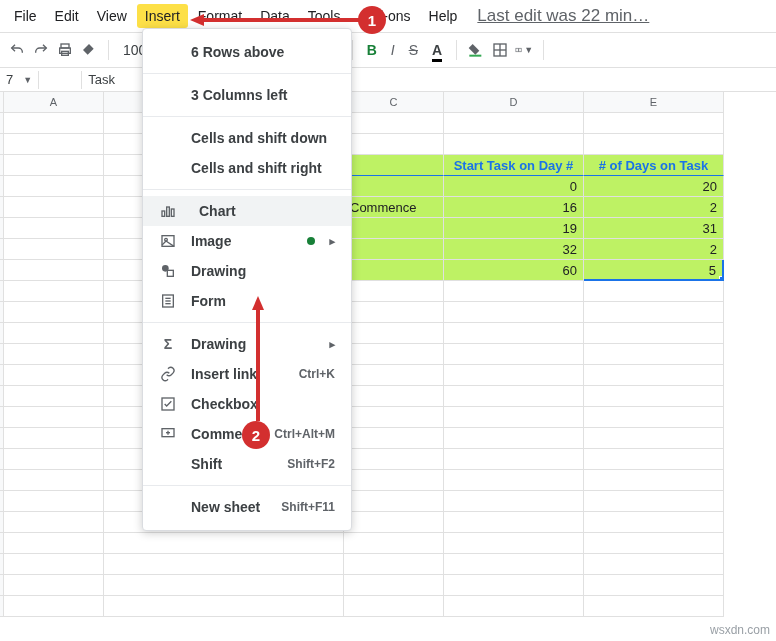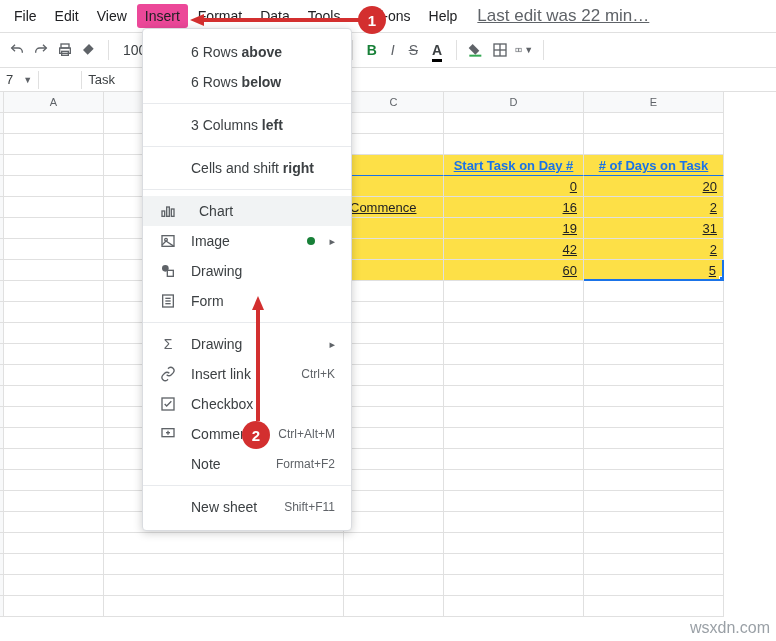--- a/index.html
+++ b/index.html
@@ -20,21 +20,21 @@
       padding: 4px 6px;
       gap: 2px;
       font-size: 14px;
       color: #202124;
     }
     .menu-item {
       padding: 4px 8px;
       border-radius: 3px;
       cursor: pointer;
     }
-    .menu-item.active { background: #ec4899; }
+    .menu-item.active { background: #fde047; }
     .last-edit { color: #5f6368; text-decoration: underline; margin-left: 10px; font-size: 17px;}
     .toolbar {
       display: flex;
       align-items: center;
       padding: 4px 8px;
       gap: 6px;
       border-top: 1px solid #e0e0e0;
       border-bottom: 1px solid #e0e0e0;
       color: #5f6368;
       height: 36px;
@@ -57,52 +57,52 @@
       color:#3c4043;
     }
     .name-box { padding-right:8px;}
     .fx { font-style:italic; color:#bdc1c6; padding:0 10px;margin-top:34px;}
     .sep-v { width:1px; height:18px; background:#e0e0e0; margin:0 6px;}
     .sheet { position:relative; }
     .grid { display:grid; grid-template-columns: 4px 100px 240px 100px 140px 140px; }
     .colhdr { background:#f8f9fa; border-right:1px solid #e0e0e0; border-bottom:1px solid #e0e0e0; text-align:center; color:#5f6368; font-size:11px; padding:4px 0;}
     .cell { border-right:1px solid #e0e0e0; border-bottom:1px solid #e0e0e0; padding:3px 6px; font-size:13px; height:21px; overflow:hidden; white-space:nowrap;}
     .hdr-cell { background:#e8f0fe; color:#1a73e8; font-weight:600; text-align:center; border-bottom:1px solid #1a73e8;}
-    .sel { background:#fde047;text-decoration:underline; }
+    .sel { background:#bef264; }
     .num { text-align:right;}
     .corner { background:#f8f9fa; border-right:1px solid #e0e0e0; border-bottom:1px solid #e0e0e0;}
     .selection-handle { position:absolute; width:6px; height:6px; background:#1a73e8; border:1px solid #fff; right:-3px; bottom:-3px;}
     
     .dropdown {
       position:absolute;
       left:142px; top:28px;
       width:210px;
       background:#fff;
       border:1px solid #dadce0;
       border-radius:4px;
       box-shadow: 0 2px 10px rgba(0,0,0,0.2);
       padding:8px 0;
       z-index:100;
       font-size:14px;
       color:#3c4043;
     }
-    .dd-item { display:flex; align-items:center; padding:7px 16px; gap:14px; cursor:pointer;}
+    .dd-item { display:flex; align-items:center; padding:7px 16px; gap:14px; cursor:pointer;font-weight:bold;}
     .dd-item.hover { background:#f1f3f4;gap:22px;}
     .dd-text { flex:1;}
     .dd-short { color:#5f6368; font-size:12px;}
     .dd-sep { height:1px; background:#e8eaed; margin:6px 0;}
     .dd-icon { width:18px; display:flex; justify-content:center; color:#5f6368;}
     .submenu-arrow { color:#5f6368; font-size:11px;}
     .green-dot { width:8px; height:8px; background:#188038; border-radius:50%; margin-left:auto;}
     
     .anno-arrow1 { position:absolute; left:190px; top:12px; z-index:200;}
     .anno-circle { width:28px; height:28px; background:#d32f2f; border-radius:50%; color:#fff; font-weight:bold; display:flex; align-items:center; justify-content:center; font-size:15px;}
     .anno1 { position:absolute; left:358px; top:6px; z-index:201;}
     .anno2 { position:absolute; left:242px; top:421px; z-index:201;}
-    .watermark { position:absolute; right:6px; bottom:4px; font-size:16px; color:#9aa0a6;}
+    .watermark { position:absolute; right:6px; bottom:4px; font-size:12px; color:#9aa0a6;}
     svg { display:block;}
   </style>
 </head>
 <body>
 
 <div class="menubar">
   <div class="menu-item">File</div>
   <div class="menu-item">Edit</div>
   <div class="menu-item">View</div>
   <div class="menu-item active">Insert</div>
@@ -235,21 +235,21 @@
     <div class="corner"></div>
       <div class="cell"></div>
       <div class="cell"></div>
       <div class="cell sel"></div>
       <div class="cell sel num">19</div>
       <div class="cell sel num">31</div>
     <div class="corner"></div>
       <div class="cell"></div>
       <div class="cell"></div>
       <div class="cell sel"></div>
-      <div class="cell sel num">42</div>
+      <div class="cell sel num">32</div>
       <div class="cell sel num">2</div>
     <div class="corner"></div>
       <div class="cell"></div>
       <div class="cell"></div>
       <div class="cell sel"></div>
       <div class="cell sel num">60</div>
       <div class="cell sel num" style="position:relative;border-right:2px solid #1a73e8;border-bottom:2px solid #1a73e8;"><span>5</span><div class="selection-handle"></div></div>
   </div>
 
   <div class="grid">
@@ -350,30 +350,30 @@
       <div class="cell"></div>
       <div class="cell"></div>
   </div>
 </div>
 
 <div class="dropdown">
   <div class="dd-item">
       <span class="dd-icon"></span>
       <span class="dd-text"><span>6 Rows </span><b>above</b></span>
     </div>
-  <div class="dd-item">
-      <span class="dd-icon"></span>
-      <span class="dd-text"><span>6 Rows </span><b>below</b></span>
-    </div>
   <div class="dd-sep"></div>
   <div class="dd-item">
       <span class="dd-icon"></span>
       <span class="dd-text"><span>3 Columns </span><b>left</b></span>
     </div>
   <div class="dd-sep"></div>
+  <div class="dd-item">
+      <span class="dd-icon"></span>
+      <span class="dd-text"><span>Cells and shift </span><b>down</b></span>
+    </div>
   <div class="dd-item">
       <span class="dd-icon"></span>
       <span class="dd-text"><span>Cells and shift </span><b>right</b></span>
     </div>
   <div class="dd-sep"></div>
   <div class="dd-item hover">
       <span class="dd-icon">
         <svg width="16" height="16" viewBox="0 0 24 24" fill="none" stroke="#5f6368" stroke-width="2">
           <rect x="3" y="12" width="4" height="8"></rect>
           <rect x="10" y="6" width="4" height="14"></rect>
@@ -445,22 +445,22 @@
           <rect x="3" y="4" width="18" height="12"></rect>
           <line x1="12" y1="7" x2="12" y2="13"></line>
           <line x1="9" y1="10" x2="15" y2="10"></line>
         </svg>
       </span>
       <span class="dd-text">Comment</span>
       <span class="dd-short">Ctrl+Alt+M</span>
     </div>
   <div class="dd-item">
       <span class="dd-icon"></span>
-      <span class="dd-text">Note</span>
-      <span class="dd-short">Format+F2</span>
+      <span class="dd-text">Shift</span>
+      <span class="dd-short">Shift+F2</span>
     </div>
   <div class="dd-sep"></div>
   <div class="dd-item">
       <span class="dd-icon"></span>
       <span class="dd-text">New sheet</span>
       <span class="dd-short">Shift+F11</span>
     </div>
 </div>
 
 <svg class="anno-arrow1" width="180" height="16">

